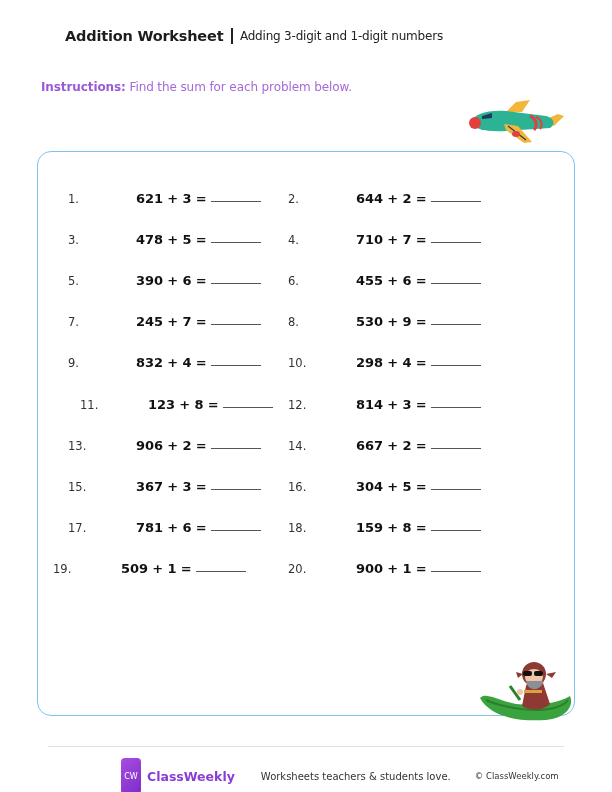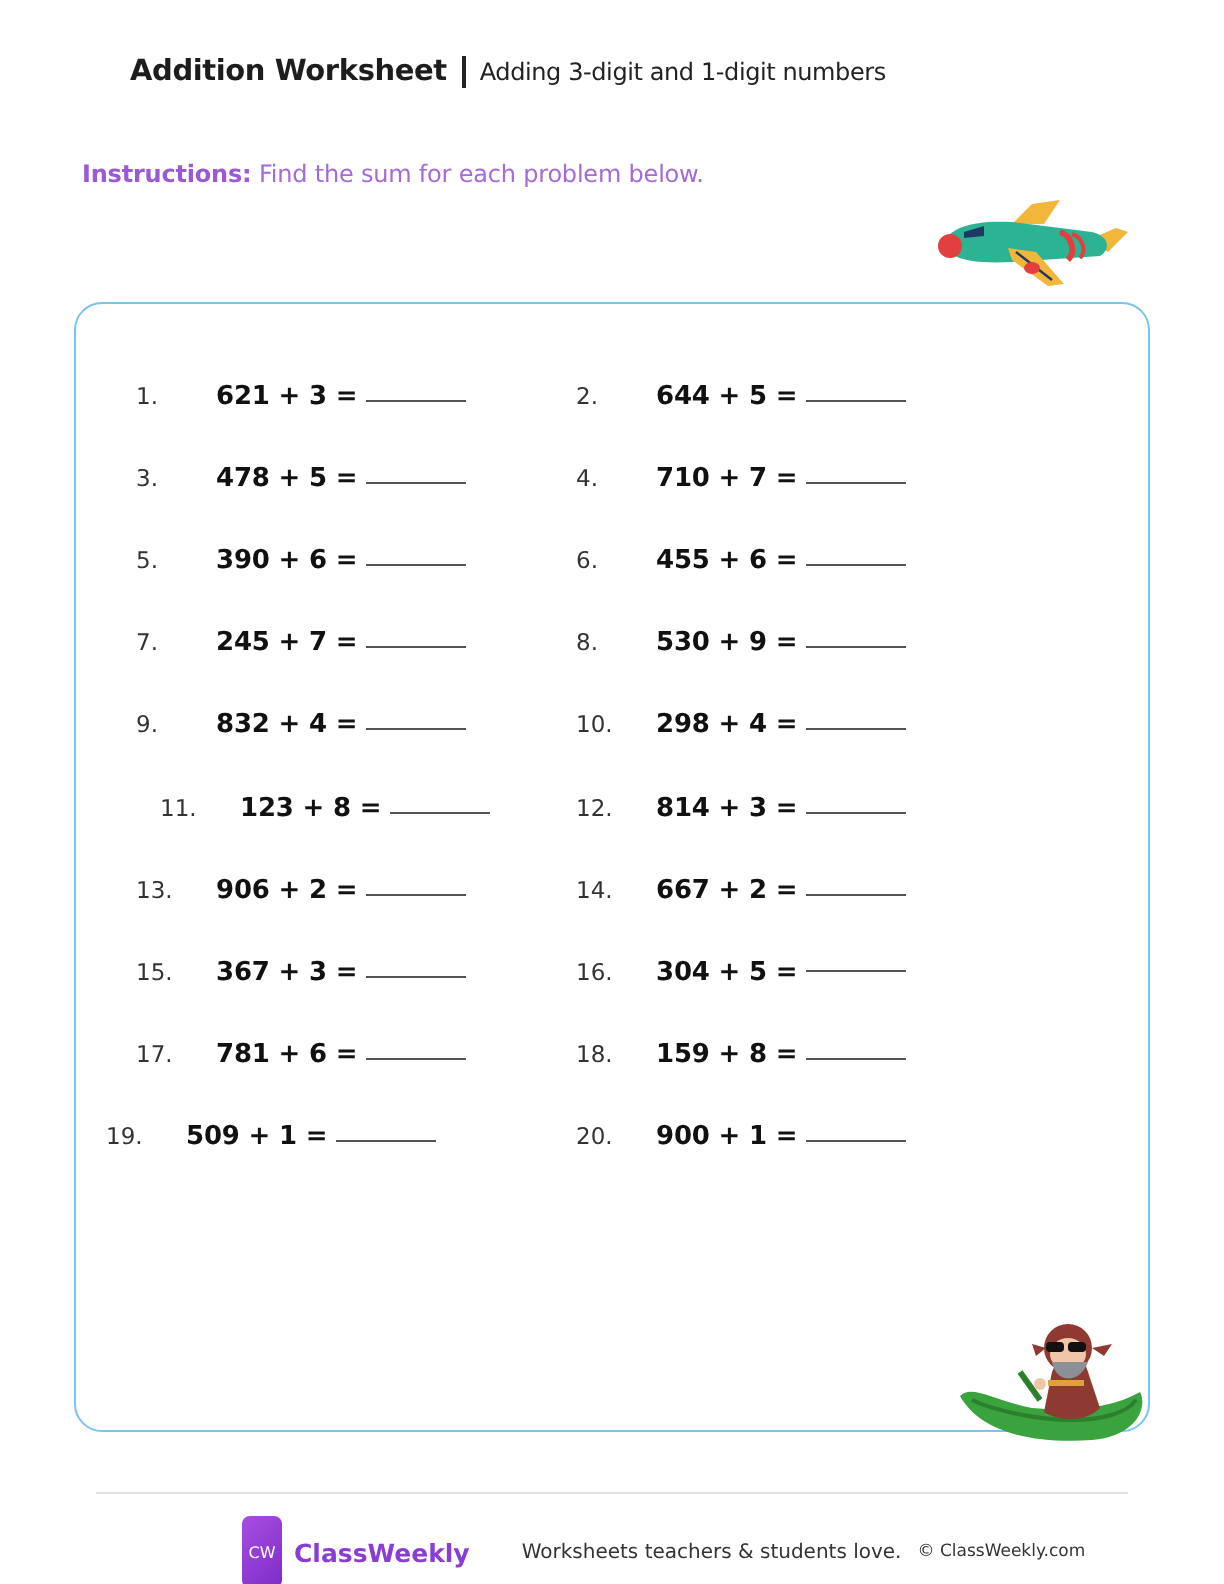--- a/index.html
+++ b/index.html
@@ -7,29 +7,29 @@
   .header { position:absolute; left:45px; top:28px; display:flex; align-items:center; white-space:nowrap; }
   .title { font-size:14.5px; font-weight:bold; color:#1d1d1d; letter-spacing:-0.2px;margin-left:20px; }
   .sep { display:inline-block; width:1.5px; height:16px; background:#222; margin:0 7px 0 8px; }
   .subtitle { font-size:12px; color:#222; letter-spacing:-0.2px; }
   .instructions { position:absolute; left:41px; top:80px; font-size:12px; color:#a46ad6; letter-spacing:-0.1px; }
   .instructions b { font-weight:bold; color:#9a5ad8; }
   .plane { position:absolute; left:466px; top:98px; width:98px; height:46px; }
   .box { position:absolute; left:37px; top:151px; width:538px; height:565px; border:1.5px solid #7cc3ef; border-radius:14px; box-sizing:border-box; }
   .problem { position:absolute; display:flex; align-items:baseline; white-space:nowrap; }
   .num { font-size:11.5px; color:#333; width:40px; display:inline-block; }
-  .expr { font-size:13px; font-weight:bold; color:#111; letter-spacing:-0.1px; }
+  .expr { font-size:13px; font-weight:bold; color:#111; letter-spacing:-0.1px;margin-left:28px; }
   .blank { display:inline-block; width:50px; border-bottom:1.5px solid #555; margin-left:4px; height:1px; position:relative; top:-1px; }
   .pilot { position:absolute; left:476px; top:660px; width:100px; height:62px; }
   .footer-line { position:absolute; left:48px; top:746px; width:516px; height:1px; background:#e2e2e2; }
   .footer { position:absolute; top:758px; left:121px; display:flex; align-items:center; white-space:nowrap; }
   .logo-box { width:20px; height:36px; border-radius:4px; background:linear-gradient(135deg,#a84ee0,#7d2cc9); color:#fff; font-size:8px; font-weight:normal; display:flex; align-items:center; justify-content:center; }
   .brand { font-size:12.5px; font-weight:bold; color:#8a3dd4; margin-left:6px; }
   .tagline { font-size:10px; color:#333; margin-left:26px; }
-  .copyright { font-size:8.5px; color:#333; margin-left:8px; }
+  .copyright { font-size:8.5px; color:#333; margin-left:24px; }
 </style>
 </head>
 <body>
 
 <div class="header">
   <span class="title">Addition Worksheet</span>
   <span class="sep"></span>
   <span class="subtitle">Adding 3-digit and 1-digit numbers</span>
 </div>
 
@@ -51,21 +51,21 @@
 <div class="box"></div>
 
 <div id="problems-container">
     <div class="problem" style="left: 68px; top: 191px;">
       <span class="num">1.</span>
       <span class="expr">621 + 3 =</span>
       <span class="blank"></span>
     </div>
     <div class="problem" style="left: 288px; top: 191px;">
       <span class="num">2.</span>
-      <span class="expr">644 + 5 =</span>
+      <span class="expr">644 + 2 =</span>
       <span class="blank"></span>
     </div>
     <div class="problem" style="left: 68px; top: 232.1px;">
       <span class="num">3.</span>
       <span class="expr">478 + 5 =</span>
       <span class="blank"></span>
     </div>
     <div class="problem" style="left: 288px; top: 232.1px;">
       <span class="num">4.</span>
       <span class="expr">710 + 7 =</span>
@@ -119,21 +119,21 @@
     <div class="problem" style="left: 288px; top: 437.6px;">
       <span class="num">14.</span>
       <span class="expr">667 + 2 =</span>
       <span class="blank"></span>
     </div>
     <div class="problem" style="left: 68px; top: 478.7px;">
       <span class="num">15.</span>
       <span class="expr">367 + 3 =</span>
       <span class="blank"></span>
     </div>
-    <div class="problem" style="left: 288px; top: 478.7px; align-items: center;">
+    <div class="problem" style="left: 288px; top: 478.7px;">
       <span class="num">16.</span>
       <span class="expr">304 + 5 =</span>
       <span class="blank"></span>
     </div>
     <div class="problem" style="left: 68px; top: 519.8px;">
       <span class="num">17.</span>
       <span class="expr">781 + 6 =</span>
       <span class="blank"></span>
     </div>
     <div class="problem" style="left: 288px; top: 519.8px;">

